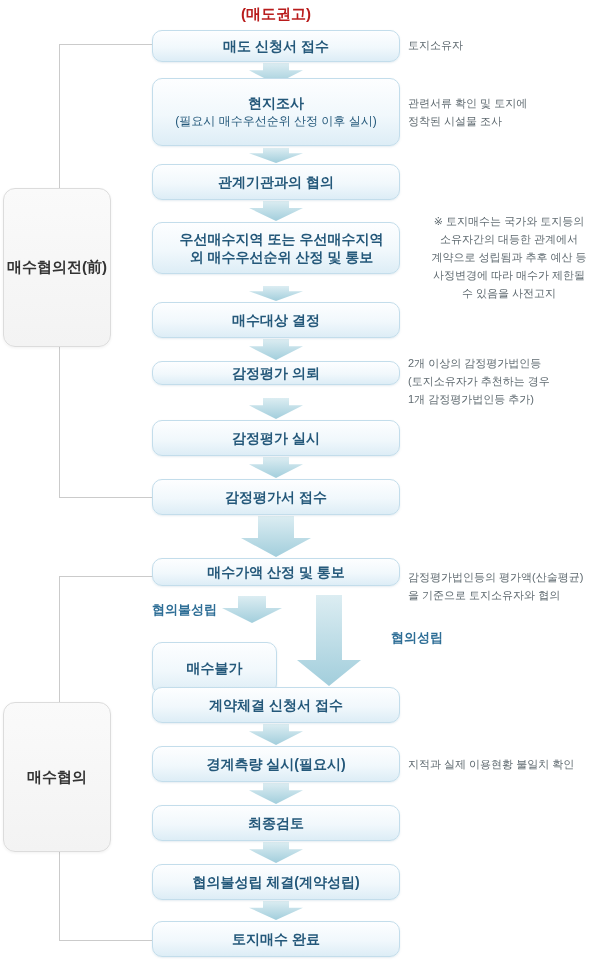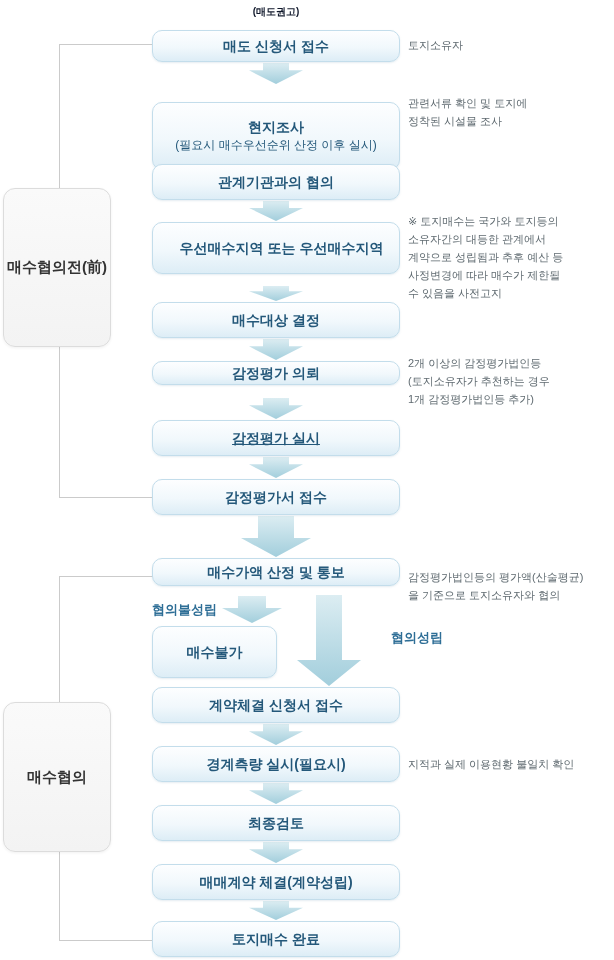--- a/index.html
+++ b/index.html
@@ -29,21 +29,21 @@
     background:linear-gradient(180deg,#fdfeff 0%,#f1f8fc 55%,#ddedf6 100%);
     display:flex; flex-direction:column; align-items:center; justify-content:center;
     color:#24587a; font-weight:bold; font-size:14px; text-align:center; line-height:1.3;
     box-shadow:0 1px 2px rgba(150,185,205,0.25);
     z-index:2;
   }
   .box .sub { font-weight:normal; font-size:12px; margin-top:2px; }
 
   .top-label {
     position:absolute; left:152px; width:248px; top:5px; text-align:center;
-    color:#0f172a; font-weight:bold; font-size:10px; z-index:2;
+    color:#b91c1c; font-weight:bold; font-size:15px; z-index:2;
   }
 
   .note {
     position:absolute; left:408px; width:202px;
     color:#5f6a70; font-size:11px; line-height:18px; white-space:pre-line;
     z-index:2;
   }
 
   .branch-label {
     position:absolute; color:#2e6e96; font-weight:bold; font-size:13px; z-index:3;
@@ -75,71 +75,72 @@
   <div class="group" style="top:702px; height:150px;">
     <span>매수협의</span>
   </div>
 
   <div class="top-label">(매도권고)</div>
 
   <div class="box" style="top:30px; height:32px;">
     <span>매도 신청서 접수</span>
   </div>
 
-  <div class="box" style="top:102px; height:68px;">
+  <div class="box" style="top:78px; height:68px;">
     <span>현지조사</span>
     <span class="sub">(필요시 매수우선순위 산정 이후 실시)</span>
   </div>
 
   <div class="box" style="top:164px; height:36px;">
     <span>관계기관과의 협의</span>
   </div>
 
   <div class="box" style="top:222px; height:52px;padding-left:11px;">
     <span>우선매수지역 또는 우선매수지역</span>
+    <span>외 매수우선순위 산정 및 통보</span>
   </div>
 
   <div class="box" style="top:302px; height:36px;">
     <span>매수대상 결정</span>
   </div>
 
   <div class="box" style="top:361px; height:24px;">
     <span>감정평가 의뢰</span>
   </div>
 
-  <div class="box" style="top:420px; height:36px;text-decoration:underline;">
+  <div class="box" style="top:420px; height:36px;">
     <span>감정평가 실시</span>
   </div>
 
   <div class="box" style="top:479px; height:36px;">
     <span>감정평가서 접수</span>
   </div>
 
   <div class="box" style="top:558px; height:28px;">
     <span>매수가액 산정 및 통보</span>
   </div>
 
-  <div class="box" style="top:626px; height:52px; width:125px;">
+  <div class="box" style="top:642px; height:52px; width:125px;">
     <span>매수불가</span>
   </div>
 
   <div class="box" style="top:687px; height:36px;">
     <span>계약체결 신청서 접수</span>
   </div>
 
   <div class="box" style="top:746px; height:36px;">
     <span>경계측량 실시(필요시)</span>
   </div>
 
   <div class="box" style="top:805px; height:36px;">
     <span>최종검토</span>
   </div>
 
   <div class="box" style="top:864px; height:36px;">
-    <span>매매계약 체결(계약성립)</span>
+    <span>협의불성립 체결(계약성립)</span>
   </div>
 
   <div class="box" style="top:921px; height:36px;">
     <span>토지매수 완료</span>
   </div>
 
   <div class="branch-label" style="left:152px; top:601px;">협의불성립</div>
   <div class="branch-label" style="left:351px; top:629px;margin-left:40px;">협의성립</div>
 
   <svg class="arrow" style="left:249px; top:63px;" width="54" height="21" viewBox="0 0 54 20" preserveAspectRatio="none">
@@ -185,21 +186,21 @@
   <svg class="arrow" style="left:249px; top:842px;" width="54" height="21" viewBox="0 0 54 20" preserveAspectRatio="none">
       <polygon points="14,0 40,0 40,7 54,7 27,20 0,7 14,7" fill="url(#agrad)"></polygon>
     </svg>
   <svg class="arrow" style="left:249px; top:901px;" width="54" height="19" viewBox="0 0 54 20" preserveAspectRatio="none">
       <polygon points="14,0 40,0 40,7 54,7 27,20 0,7 14,7" fill="url(#agrad)"></polygon>
     </svg>
 
   <div class="note" style="top:36px;">토지소유자</div>
   <div class="note" style="top:94px;">관련서류 확인 및 토지에
 정착된 시설물 조사</div>
-  <div class="note" style="top:212px;">※ 토지매수는 국가와 토지등의
+  <div class="note" style="top:212px;text-align:center;">※ 토지매수는 국가와 토지등의
 소유자간의 대등한 관계에서
 계약으로 성립됨과 추후 예산 등
 사정변경에 따라 매수가 제한될
 수 있음을 사전고지</div>
   <div class="note" style="top:354px;">2개 이상의 감정평가법인등
 (토지소유자가 추천하는 경우
 1개 감정평가법인등 추가)</div>
   <div class="note" style="top:556px;margin-top:12px;">감정평가법인등의 평가액(산술평균)
 을 기준으로 토지소유자와 협의</div>
   <div class="note" style="top:755px;">지적과 실제 이용현황 불일치 확인</div>

